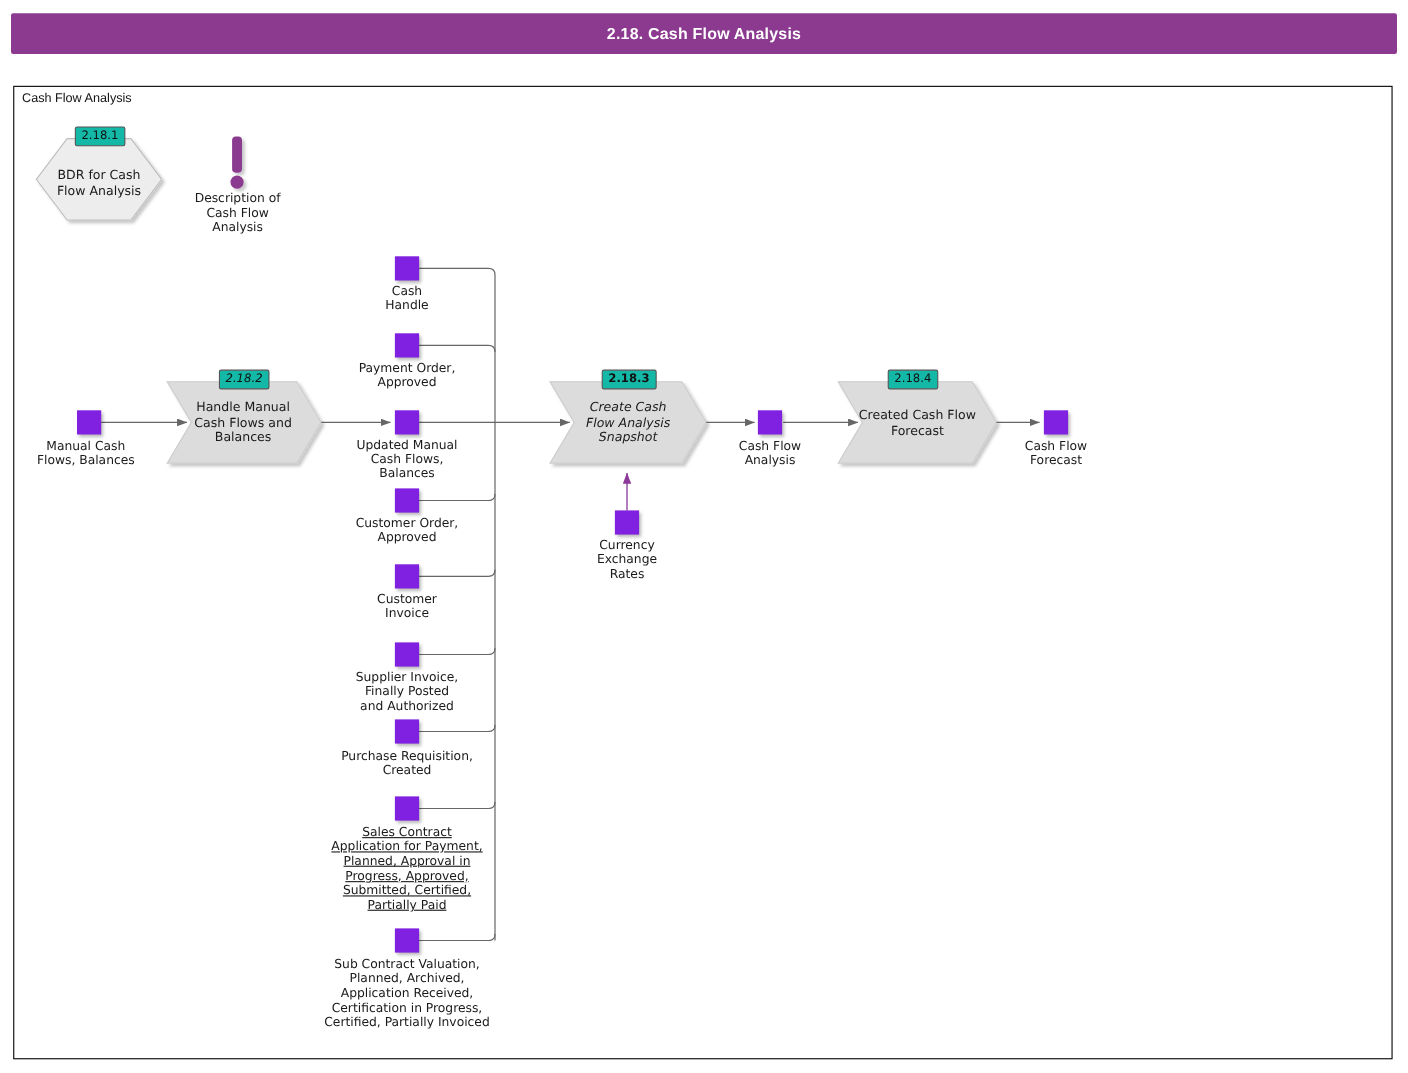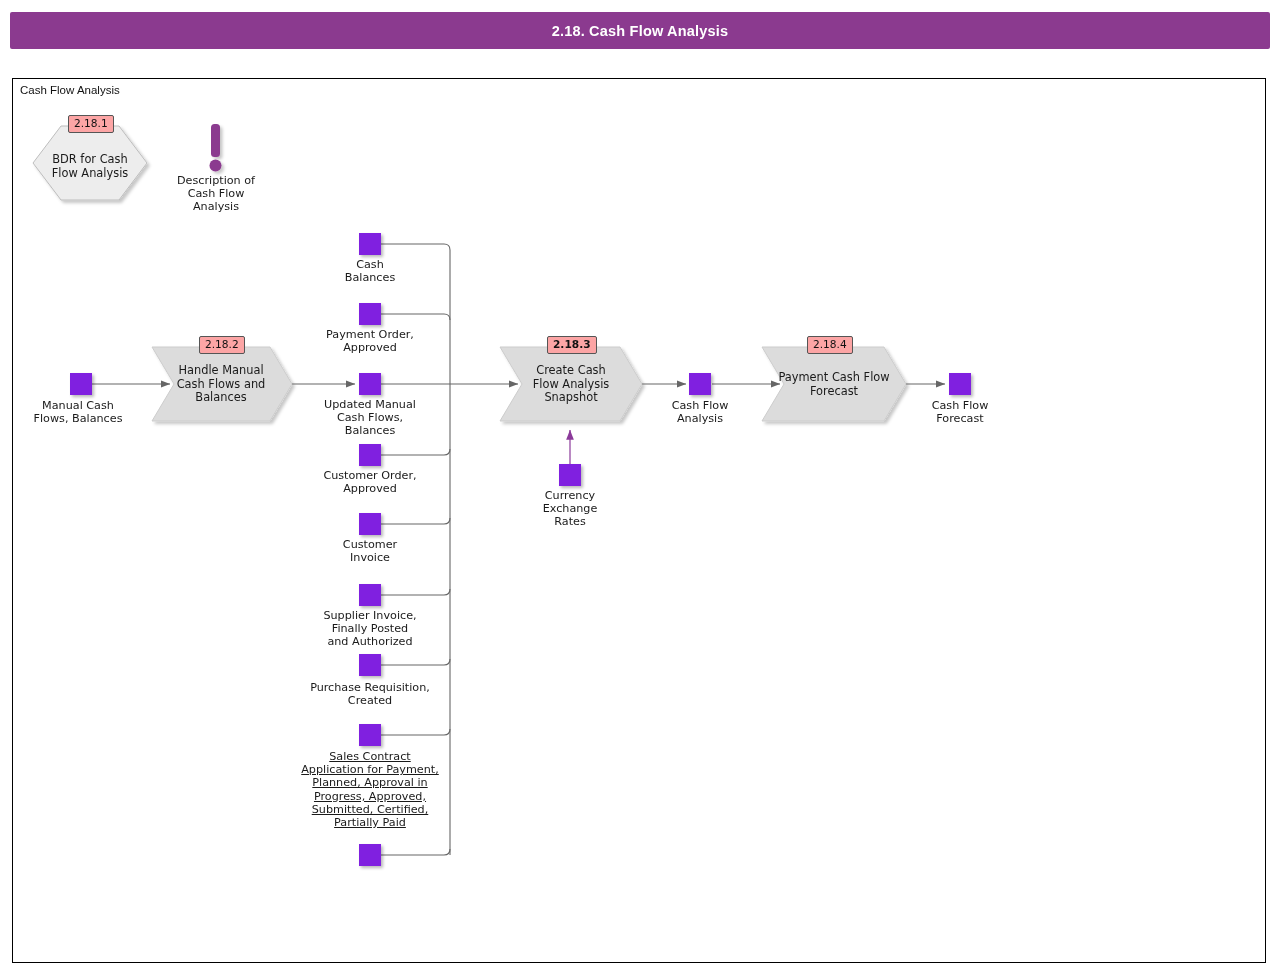--- a/index.html
+++ b/index.html
@@ -100,21 +100,21 @@
     font-family: "DejaVu Sans", sans-serif;
     font-size: 11.4px;
     line-height: 13.6px;
     color: #1a1a1a;
     white-space: pre-line;
   }
 
   
   .tag {
     position: absolute;
-    background: #fca5a5;
+    background: #14b8a6;
     border: 1px solid #555555;
     border-radius: 2px;
     font-family: "DejaVu Sans", sans-serif;
     font-size: 10.6px;
     line-height: 13px;
     padding: 1px 5px 2px 5px;
     color: #111111;
     white-space: nowrap;
   }
 
@@ -191,36 +191,36 @@
 
     <path d="M570,464 L570,430" stroke="#8b3a9a" stroke-width="1.2" fill="none" marker-end="url(#arrowPurple)"></path>
 
     <g filter="url(#softShadow)">
       <rect x="211" y="124" width="9" height="33" rx="3.5" fill="#8b3a8f"></rect>
       <circle cx="215.5" cy="165.5" r="6" fill="#8b3a8f"></circle>
     </g>
   </svg>
 
   <div class="tag" style="left:68px; top:115px;">2.18.1</div>
-  <div class="tag" style="left:199px; top:336px;">2.18.2</div>
+  <div class="tag" style="left:199px; top:336px;font-style:italic;">2.18.2</div>
   <div class="tag" style="left:547px; top:336px;font-weight:bold;">2.18.3</div>
   <div class="tag" style="left:807px; top:336px;">2.18.4</div>
 
   <div class="hex-text" style="left:30px; top:152px; width:120px;">BDR for Cash
 Flow Analysis</div>
 
   <div class="chev-text" style="left:162px; top:364px; width:118px;">Handle Manual
 Cash Flows and
 Balances</div>
 
-  <div class="chev-text" style="left:512px; top:364px; width:118px;">Create Cash
+  <div class="chev-text" style="left:512px; top:364px; width:118px;font-style:italic;">Create Cash
 Flow Analysis
 Snapshot</div>
 
-  <div class="chev-text" style="left:772px; top:371px; width:124px;">Payment Cash Flow
+  <div class="chev-text" style="left:772px; top:371px; width:124px;">Created Cash Flow
 Forecast</div>
 
   <div class="node-label" style="left:160px; top:174px; width:112px;">Description of
 Cash Flow
 Analysis</div>
 
   <div class="dataobj" style="left:70px; top:373px;"></div>
   <div class="node-label" style="left:16px; top:399px; width:124px;text-align:center;">Manual Cash
 Flows, Balances</div>
 
@@ -232,21 +232,21 @@
   <div class="node-label" style="left:908px; top:399px; width:104px;">Cash Flow
 Forecast</div>
 
   <div class="dataobj" style="left:559px; top:464px;"></div>
   <div class="node-label" style="left:518px; top:489px; width:104px;">Currency
 Exchange
 Rates</div>
 
   <div class="dataobj" style="left:359px; top:233px;"></div>
   <div class="node-label" style="left:310px; top:258px; width:120px;">Cash
-Balances</div>
+Handle</div>
 
   <div class="dataobj" style="left:359px; top:303px;"></div>
   <div class="node-label" style="left:300px; top:328px; width:140px;">Payment Order,
 Approved</div>
 
   <div class="dataobj" style="left:359px; top:373px;"></div>
   <div class="node-label" style="left:300px; top:398px; width:140px;">Updated Manual
 Cash Flows,
 Balances</div>
 
@@ -269,14 +269,19 @@
 
   <div class="dataobj" style="left:359px; top:724px;"></div>
   <div class="node-label" style="left:275px; top:750px; width:190px;text-decoration:underline;">Sales Contract
 Application for Payment,
 Planned, Approval in
 Progress, Approved,
 Submitted, Certified,
 Partially Paid</div>
 
   <div class="dataobj" style="left:359px; top:844px;"></div>
+  <div class="node-label" style="left:268px; top:870px; width:204px;">Sub Contract Valuation,
+Planned, Archived,
+Application Received,
+Certification in Progress,
+Certified, Partially Invoiced</div>
 
 </div>
 
 </body></html>

